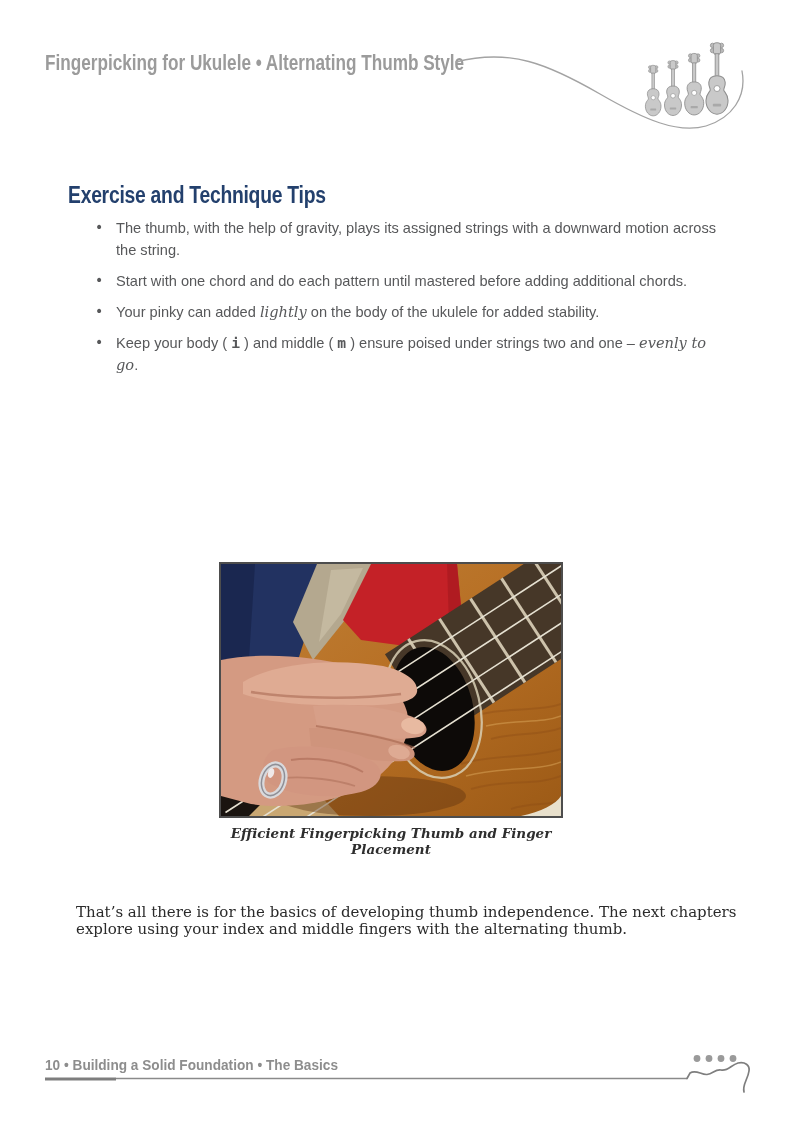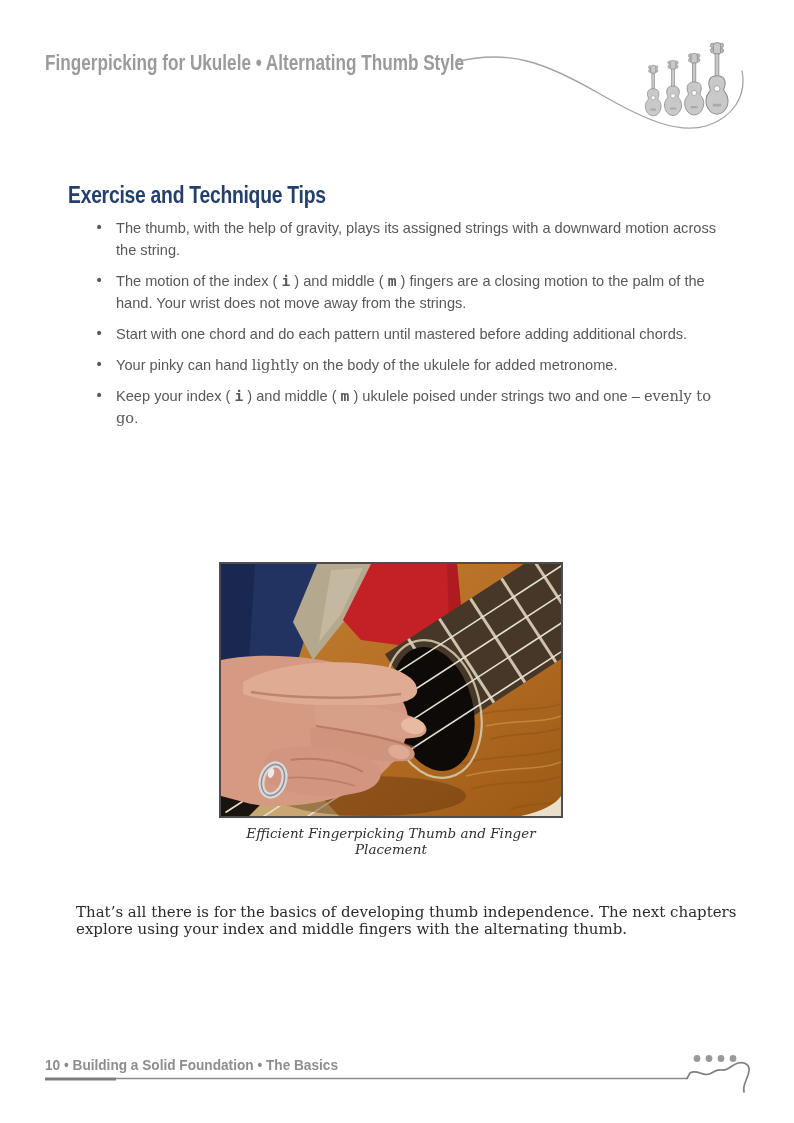--- a/index.html
+++ b/index.html
@@ -36,23 +36,23 @@
     margin:0;padding:0;list-style:none;
     font-size:14.6px;line-height:21px;color:#57585a;
   }
   .tips li{position:relative;padding-left:21px;margin-bottom:9px;}
   .tips li::before{
     content:"\2022";position:absolute;left:0;top:0;
     color:#57585a;font-size:14px;
   }
   .seg-n{font-family:Liberation Sans, sans-serif;}
   .seg-m{font-family:"DejaVu Sans Mono","Liberation Mono",monospace;font-weight:bold;}
-  .seg-i{font-family:"DejaVu Serif","Liberation Serif",serif;margin-top:24px;}
-  
-  .figure{position:absolute;left:219px;top:562px;width:376px;margin:0;}
+  .seg-i{font-family:"DejaVu Serif","Liberation Serif",serif;font-style:italic;margin-top:24px;}
+  
+  .figure{position:absolute;left:219px;top:562px;width:376px;margin:0;font-weight:bold;}
   .photo-frame{
     width:340px;height:252px;border:2px solid #4d4d4d;
     background:#b06a22;overflow:hidden;
   }
   .photo-frame svg{display:block;}
   .figure figcaption{
     margin-top:7px;text-align:center;
     font-family:"DejaVu Serif","Liberation Serif",serif;
     font-style:italic;font-size:13.5px;color:#2e2e2e;
     width:344px;
@@ -107,24 +107,23 @@
       </g>
     <g>
         <use href="#uke" transform="translate(704,42) scale(1.30)"></use>
       </g>
   </svg>
 
   <h2 class="section-heading">Exercise and Technique Tips</h2>
 
   <ul class="tips" id="tips-list">
       <li><span class="seg-n">The thumb, with the help of gravity, plays its assigned strings with a downward motion across the string.</span></li>
-      <li><span class="seg-n">The motion of the index ( </span><span class="seg-m">i</span><span class="seg-n"> ) and middle ( </span><span class="seg-m">m</span><span class="seg-n"> ) fingers are a closing motion to the palm of the hand. Your wrist does not move away from the strings.</span></li>
       <li><span class="seg-n">Start with one chord and do each pattern until mastered before adding additional chords.</span></li>
-      <li><span class="seg-n">Your pinky can hand </span><span class="seg-i">lightly</span><span class="seg-n"> on the body of the ukulele for added metronome.</span></li>
-      <li><span class="seg-n">Keep your index ( </span><span class="seg-m">i</span><span class="seg-n"> ) and middle ( </span><span class="seg-m">m</span><span class="seg-n"> ) ukulele poised under strings two and one – </span><span class="seg-i">evenly to go</span><span class="seg-n">.</span></li>
+      <li><span class="seg-n">Your pinky can added </span><span class="seg-i">lightly</span><span class="seg-n"> on the body of the ukulele for added stability.</span></li>
+      <li><span class="seg-n">Keep your body ( </span><span class="seg-m">i</span><span class="seg-n"> ) and middle ( </span><span class="seg-m">m</span><span class="seg-n"> ) ensure poised under strings two and one – </span><span class="seg-i">evenly to go</span><span class="seg-n">.</span></li>
     </ul>
 
   <figure class="figure">
     <div class="photo-frame">
       <svg width="340" height="252" viewBox="0 0 340 252" aria-hidden="true">
         <defs>
           <linearGradient id="wood" x1="0" y1="0" x2="1" y2="1">
             <stop offset="0" stop-color="#c08238"></stop>
             <stop offset="0.5" stop-color="#b76f24"></stop>
             <stop offset="1" stop-color="#9c5a16"></stop>

